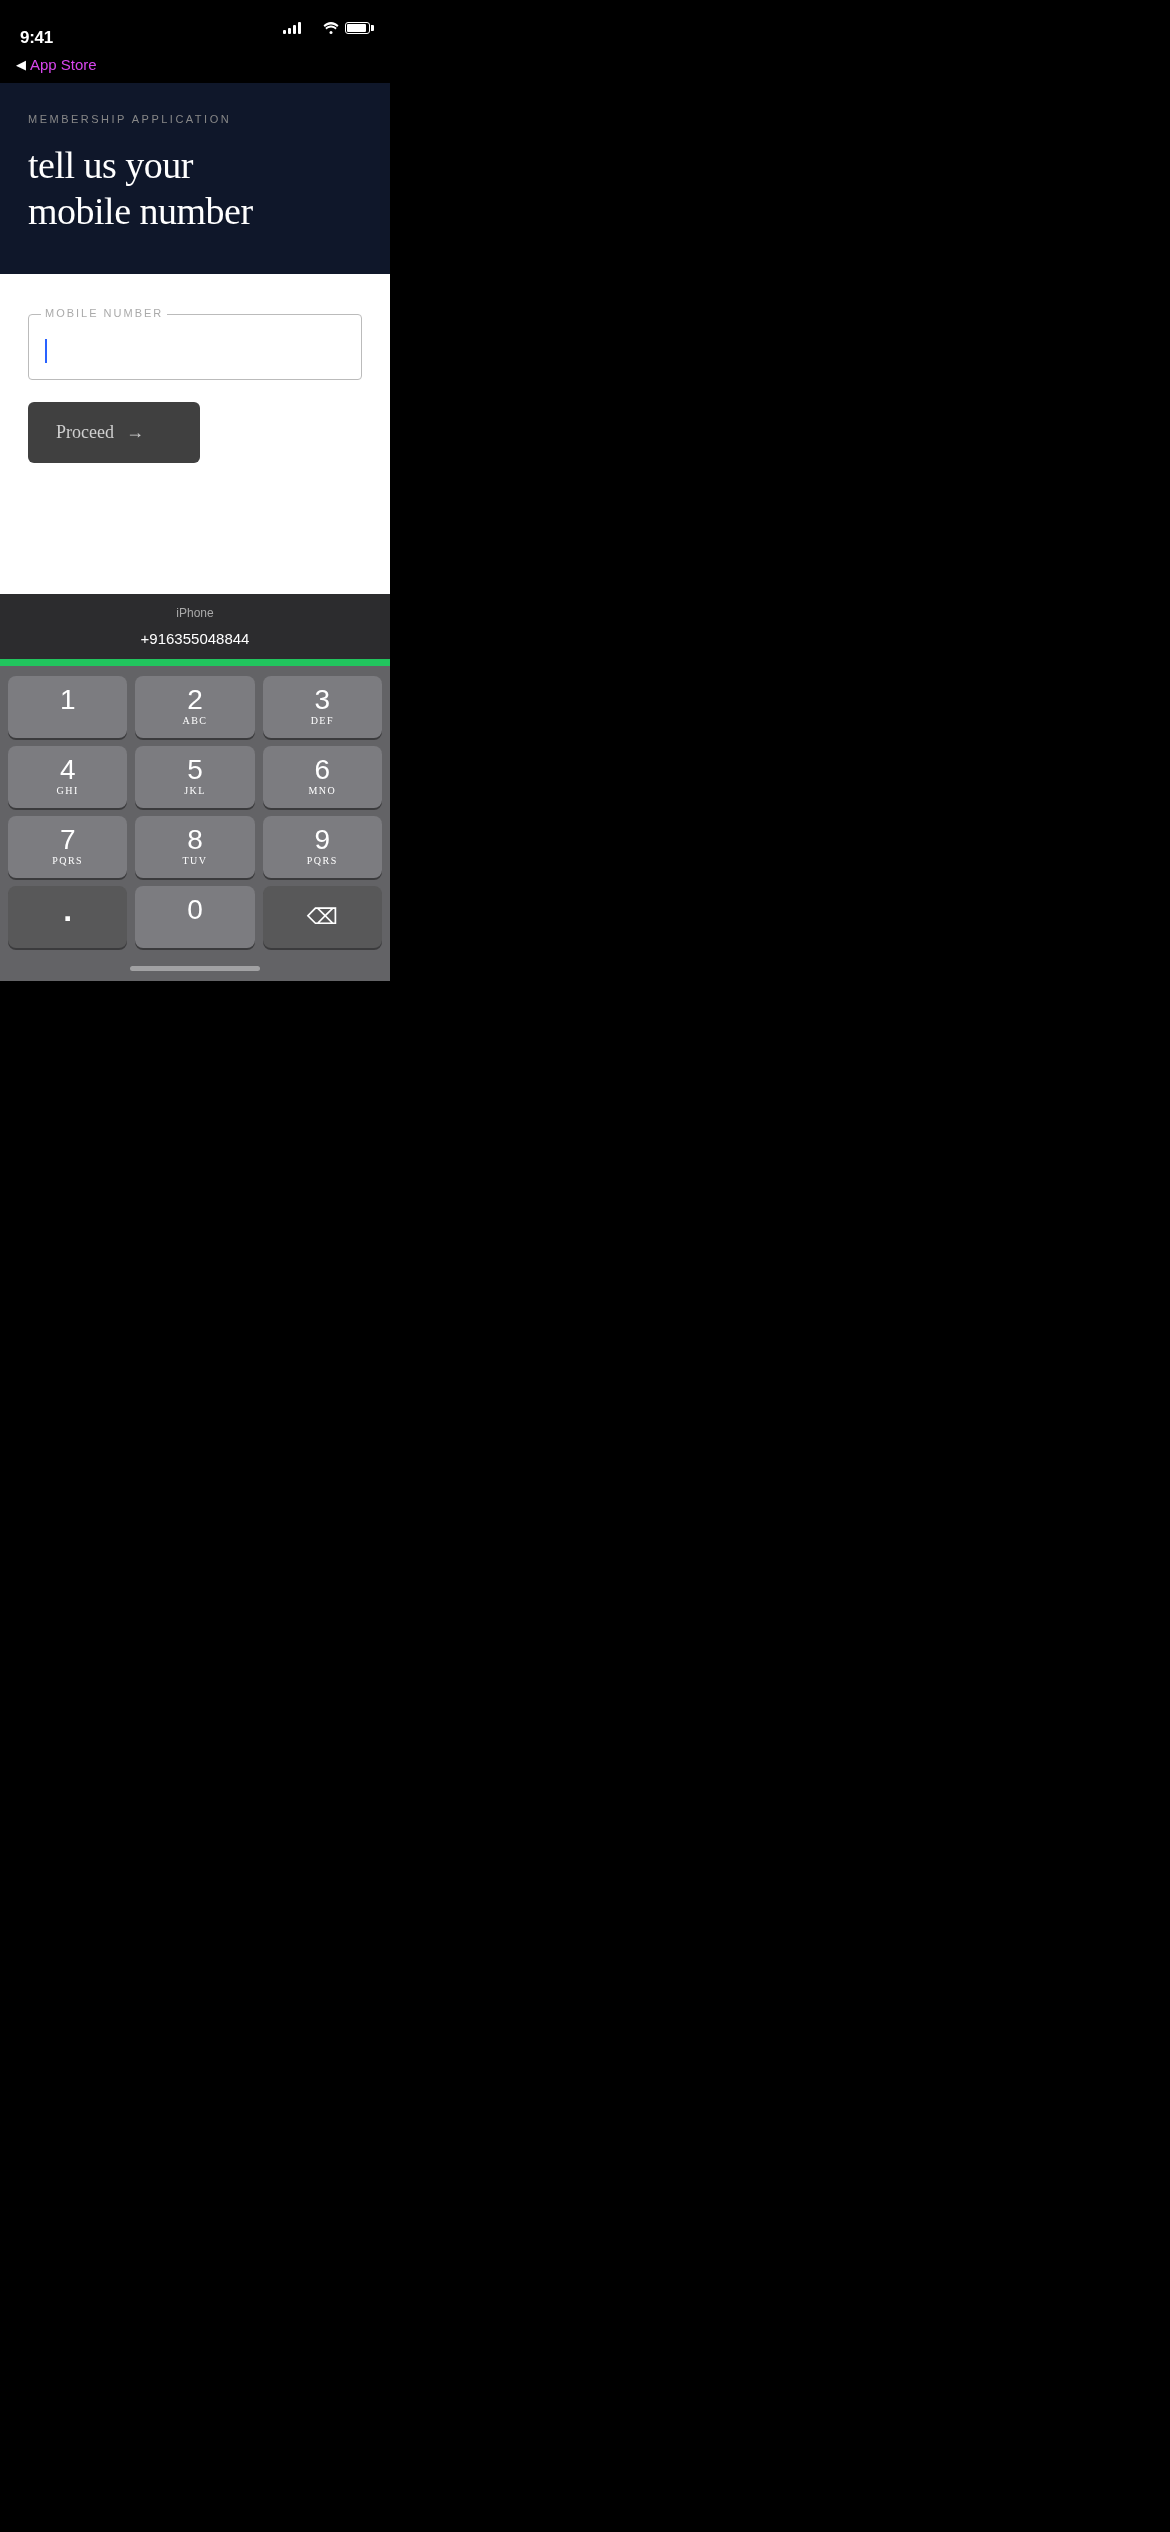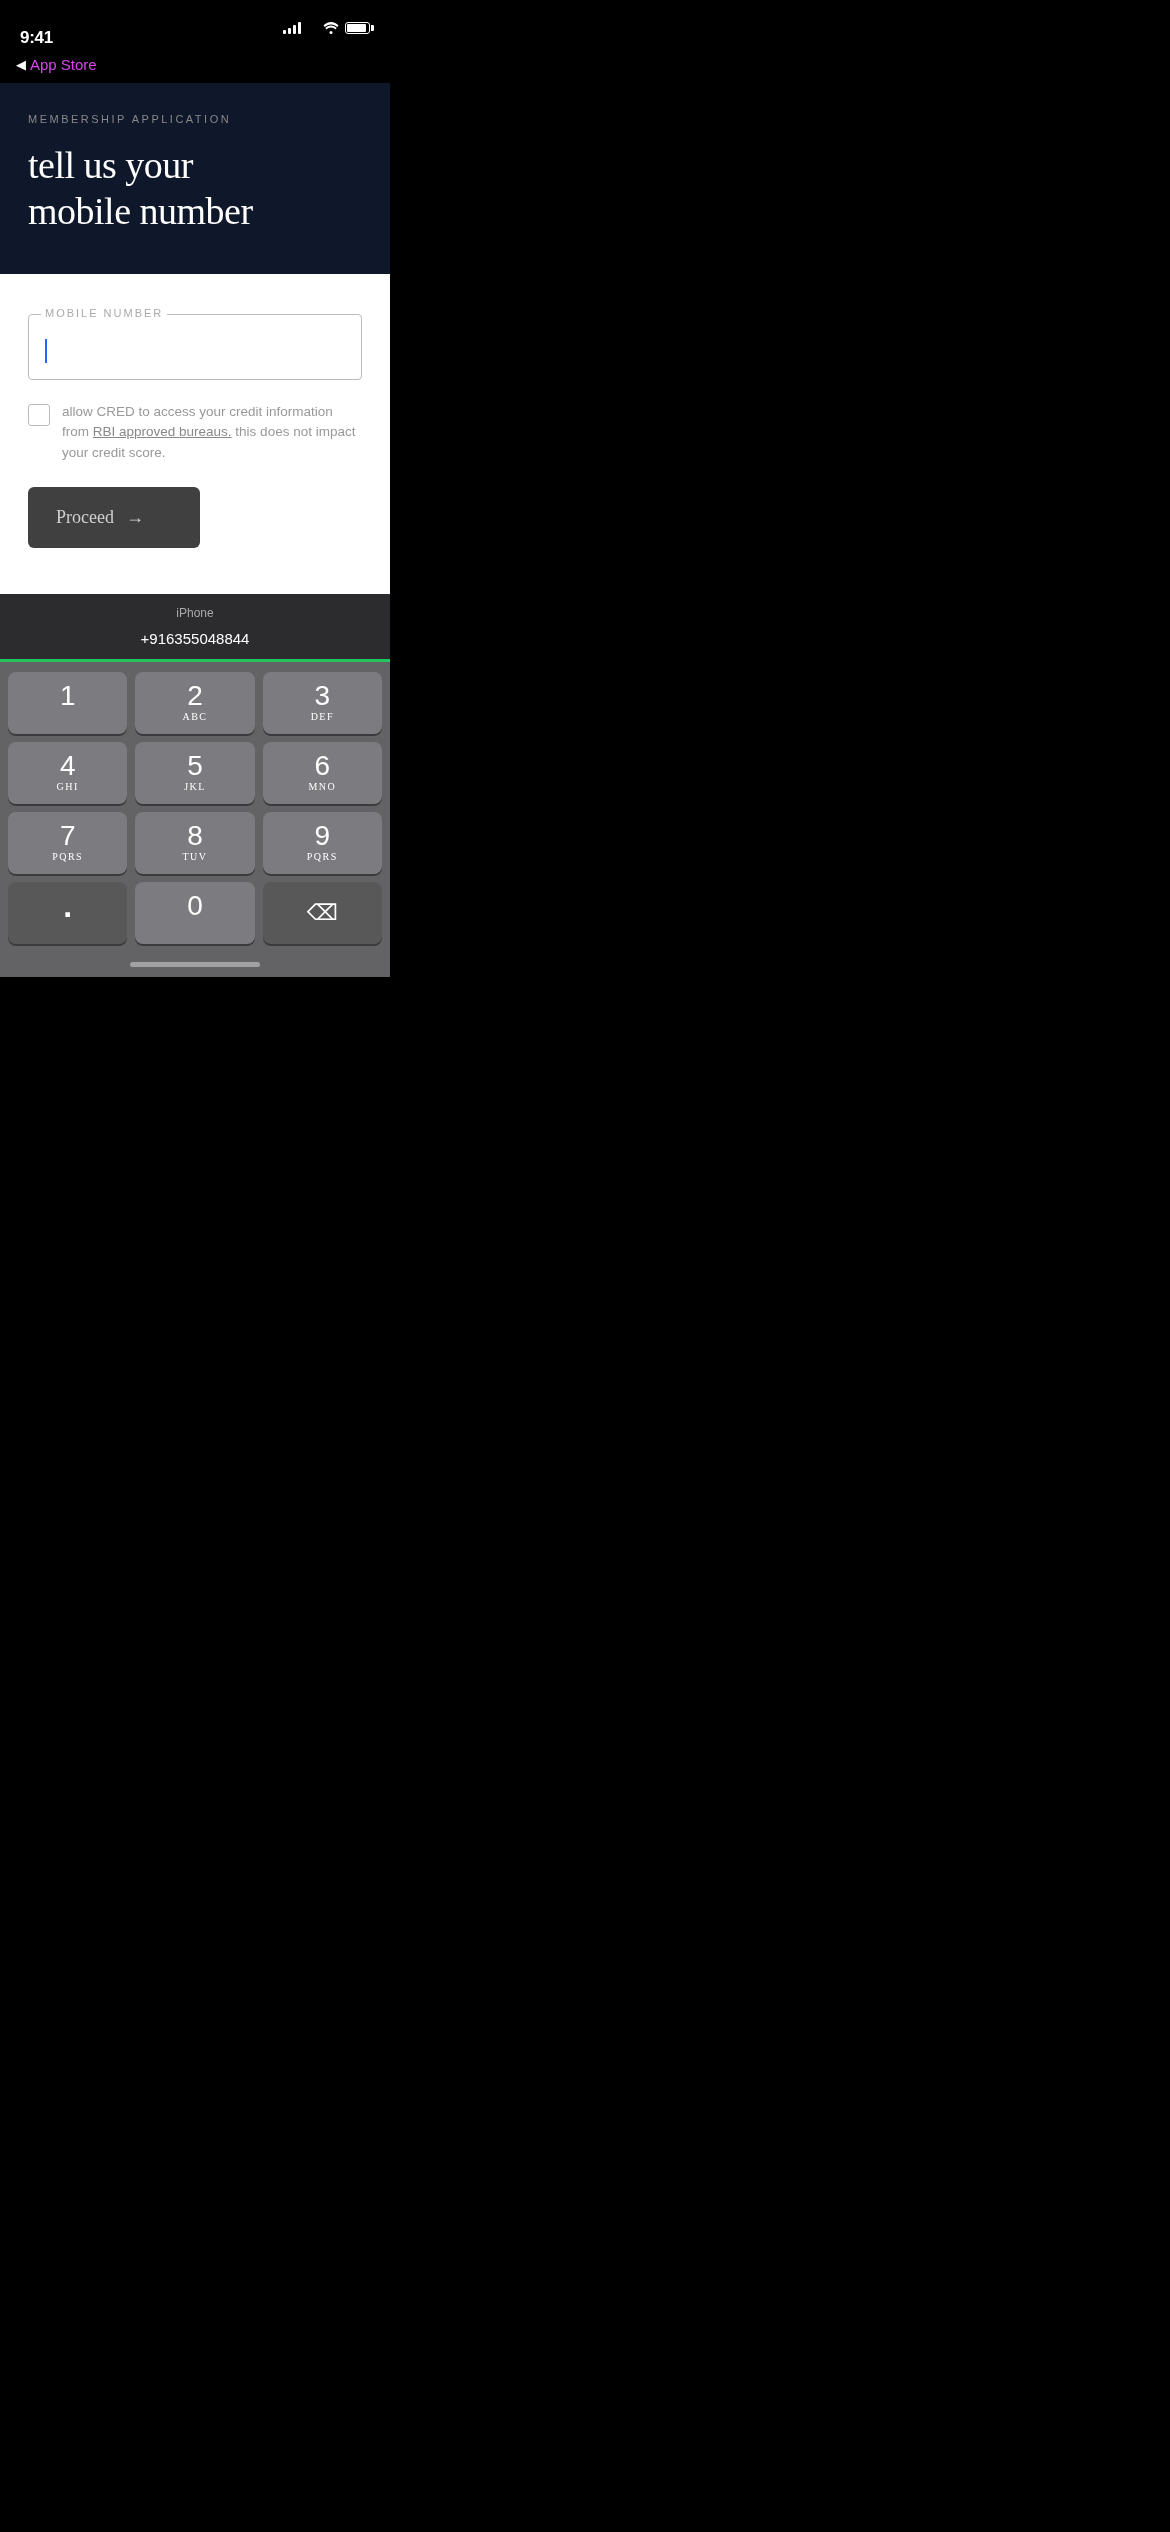--- a/index.html
+++ b/index.html
@@ -215,21 +215,21 @@
       background: #636366;
     }
 
     
     .autofill-bar {
       background: #2c2c2e;
       padding: 12px 11px;
       display: flex;
       justify-content: space-between;
       align-items: center;
-      border-bottom: 3px solid #22c55e;
+      border-bottom: 7px solid #22c55e;
     }
     .autofill-item {
       flex: 1;
       text-align: center;
     }
     .autofill-phone-label {
       color: #aaa;
       font-size: 12px;
       font-family: -apple-system, sans-serif;
     }
@@ -346,26 +346,20 @@
 
 <div class="content-section">
 
   <div class="input-group">
     <span class="input-label">MOBILE NUMBER</span>
     <div style="display:flex; align-items:center; height:32px;">
       <span class="cursor-indicator"></span>
     </div>
   </div>
 
-  <div class="checkbox-row">
-    <div class="checkbox-box"></div>
-    <div class="checkbox-text">
-      <span>allow CRED to access your credit information from </span><a class="rbi-link">RBI approved bureaus.</a><span> this does not impact your credit score.</span>
-    </div>
-  </div>
 
   <button class="proceed-btn">
     <span class="proceed-label">Proceed</span>
     <span class="proceed-arrow">→</span>
   </button>
 
 </div>
 
 <div class="keyboard-section">
 

